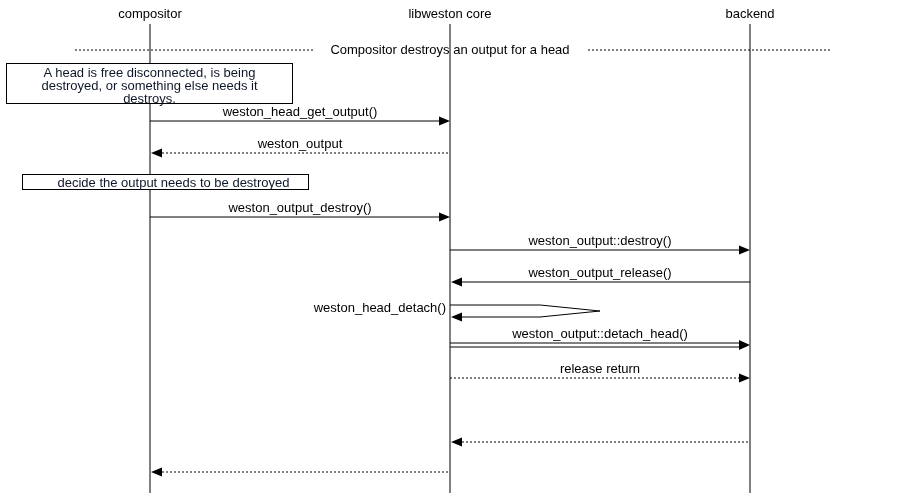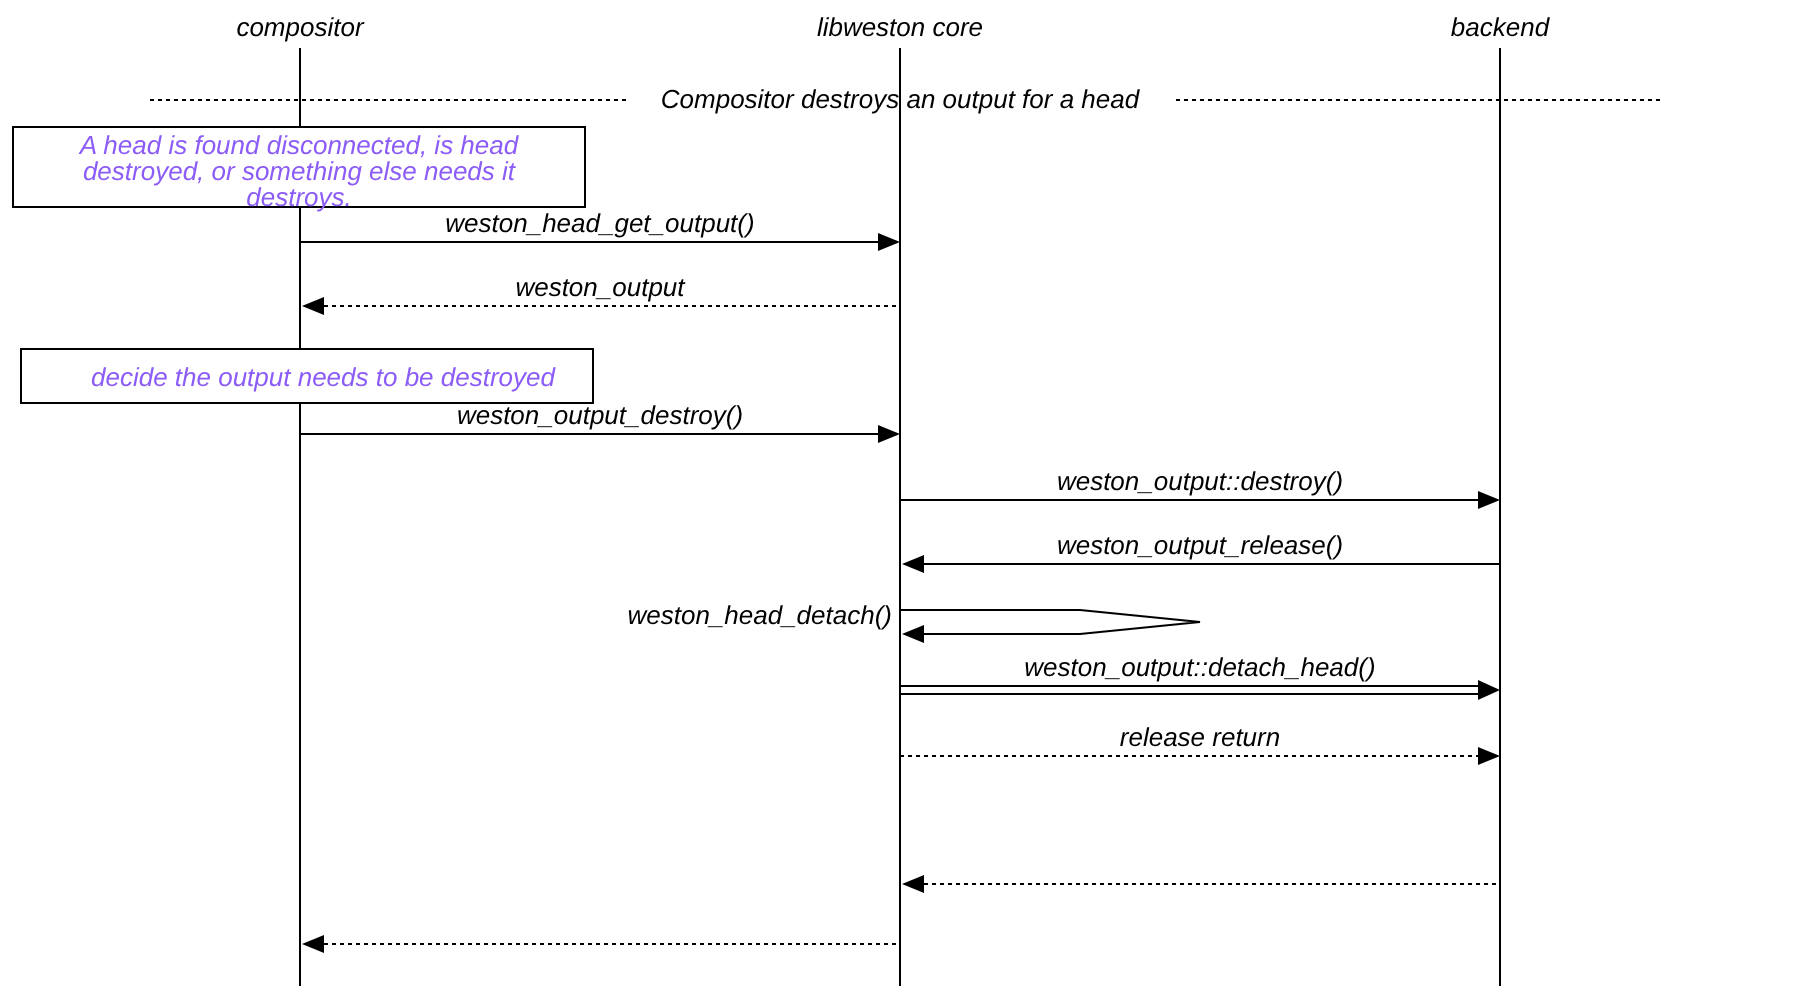--- a/index.html
+++ b/index.html
@@ -2,23 +2,22 @@
 <html><head>
 <meta charset="utf-8">
 <style>
   html, body { margin: 0; padding: 0; background: #fff; }
   .diagram {
     position: relative;
     width: 900px;
     height: 493px;
     background: #ffffff;
     font-family: "Liberation Sans", sans-serif;
-    color: #8b5cf6;
+    color: #0f172a;
     overflow: hidden;
-    font-style: italic;
   }
   .diagram svg { position: absolute; left: 0; top: 0; }
   .diagram svg text {
     font-family: "Liberation Sans", sans-serif;
     font-size: 13px;
     fill: #000000;
   }
   .note {
     position: absolute;
     box-sizing: border-box;
@@ -88,23 +87,23 @@
     <text x="600" y="373" text-anchor="middle">release return</text>
 
     <line x1="462" y1="442" x2="750" y2="442" stroke="#000" stroke-width="1" stroke-dasharray="2 2"></line>
     <polygon points="451,442 462,437.5 462,446.5" fill="#000"></polygon>
 
     <line x1="162" y1="472" x2="450" y2="472" stroke="#000" stroke-width="1" stroke-dasharray="2 2"></line>
     <polygon points="151,472 162,467.5 162,476.5" fill="#000"></polygon>
   </svg>
 
   <div class="note note-multi" style="left:6px; top:63px; width:287px; height:41px;">
-    <div>A head is found disconnected, is head</div>
+    <div>A head is free disconnected, is being</div>
     <div>destroyed, or something else needs it</div>
     <div>destroys.</div>
   </div>
 
-  <div class="note note-single" style="left:10px; top:174px; width:287px; height:28px;padding-left:16px;">
+  <div class="note note-single" style="left:22px; top:174px; width:287px; height:16px;padding-left:16px;">
     <span>decide the output needs to be destroyed</span>
   </div>
 
 
 </div>
 
 </body></html>

